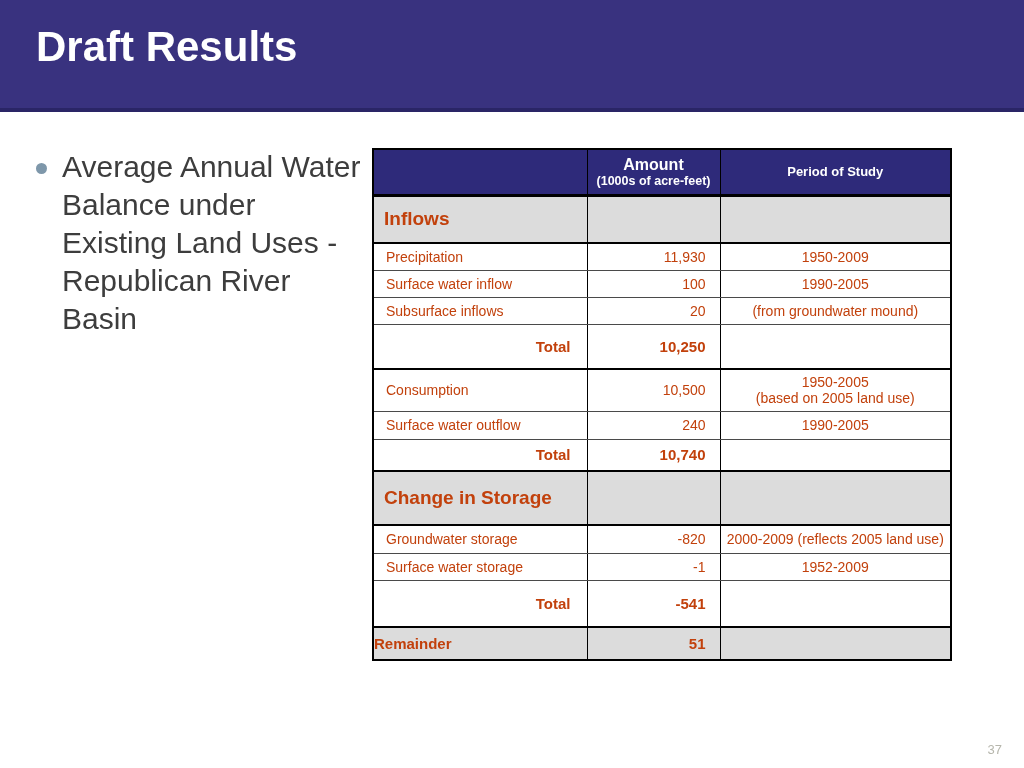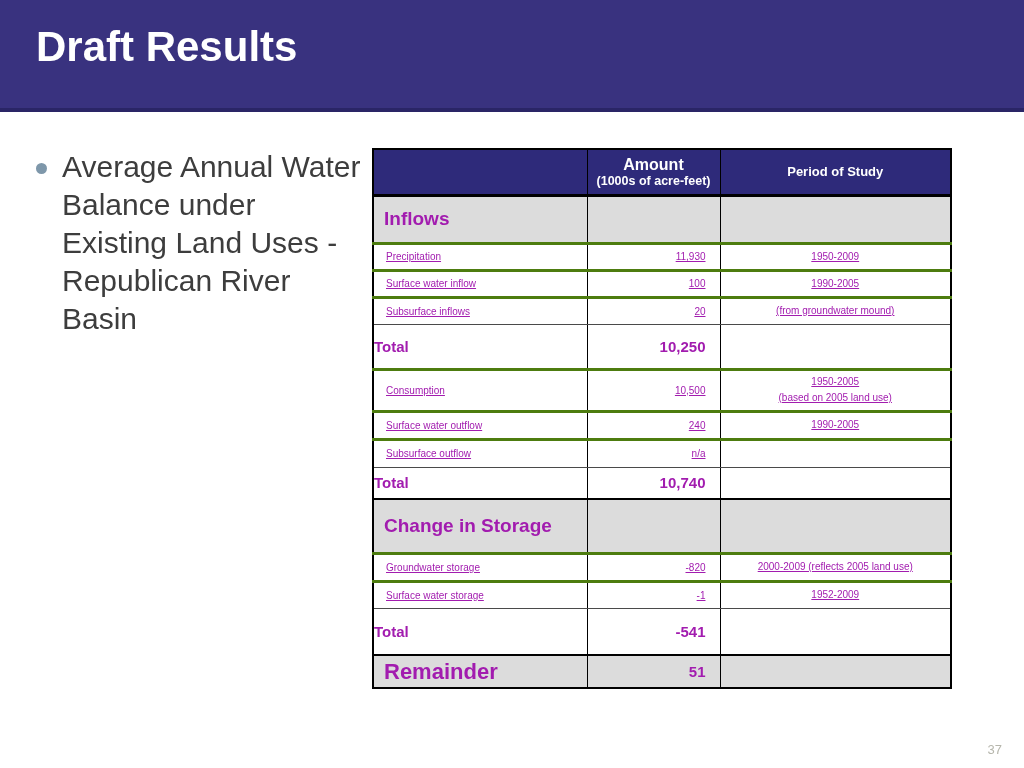--- a/index.html
+++ b/index.html
@@ -31,44 +31,44 @@
   }
 
   
   table.water-table {
     position:absolute; left:372px; top:140px; width:578px;
     border-collapse:collapse; table-layout:fixed;
     border:2px solid #000; background:#fff;margin-top:8px;
   }
   .water-table th, .water-table td {
     border-left:1px solid #000; border-right:1px solid #000;
-    padding:0; vertical-align:middle; color:#a21caf; box-sizing:border-box;
+    padding:0; vertical-align:middle; color:#c2410c; box-sizing:border-box;
   }
   .water-table thead th {
     background:#2e2a7a; color:#ffffff; border-bottom:3px solid #000;
     text-align:center; font-weight:bold;
   }
   .hdr-amount-title { font-size:16px; line-height:18px; }
   .hdr-amount-sub   { font-size:12.5px; line-height:14px; }
   .hdr-period       { font-size:13px; }
 
   tr.r-section td {
     background:#dcdcdc; border-top:2px solid #000; border-bottom:2px solid #000;
   }
   tr.r-section td.lab { font-size:19px; font-weight:bold; text-align:left; padding-left:10px; }
 
-  tr.r-data td { border-top:3px solid #4d7c0f; border-bottom:1px solid #4a4a4a; font-size:10px;text-decoration:underline; }
+  tr.r-data td { border-top:1px solid #4d7c0f; border-bottom:1px solid #4a4a4a; font-size:14px; }
   tr.r-data td.lab { text-align:left; padding-left:12px; }
 
   tr.r-total td { border-top:1px solid #4a4a4a; border-bottom:2px solid #000;
                   font-size:15px; font-weight:bold; }
-  tr.r-total td.lab { padding-right:16px; }
+  tr.r-total td.lab { text-align:right; padding-right:16px; }
 
   tr.r-remainder td { background:#dcdcdc; border-top:2px solid #000; font-weight:bold; }
-  tr.r-remainder td.lab { font-size:22px; text-align:left; padding-left:10px; }
+  tr.r-remainder td.lab { font-size:15px; text-align:left; }
   tr.r-remainder td.amt { font-size:15px;padding-left:28px; }
 
   td.amt { text-align:right; padding-right:14px; }
   td.per { text-align:center; font-size:13.5px; line-height:16px; white-space:pre-line; }
 
   
   .footer-left {
     position:absolute; left:36px; bottom:11px;
     color:#b6b6ac; font-size:13px;
   }
@@ -138,25 +138,20 @@
         <td class="lab">Consumption</td>
         <td class="amt">10,500</td>
         <td class="per">1950-2005
 (based on 2005 land use)</td>
       </tr>
       <tr class="r-data" style="height:28px">
         <td class="lab">Surface water outflow</td>
         <td class="amt">240</td>
         <td class="per">1990-2005</td>
       </tr>
-      <tr class="r-data" style="height:28px">
-        <td class="lab">Subsurface outflow</td>
-        <td class="amt">n/a</td>
-        <td class="per"></td>
-      </tr>
       <tr class="r-total" style="height:32px">
         <td class="lab">Total</td>
         <td class="amt">10,740</td>
         <td class="per"></td>
       </tr>
       <tr class="r-section" style="height:54px">
         <td class="lab">Change in Storage</td>
         <td class="amt"></td>
         <td class="per"></td>
       </tr>

